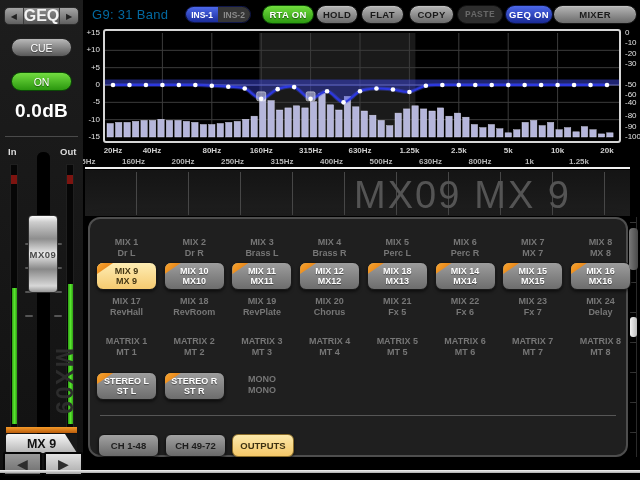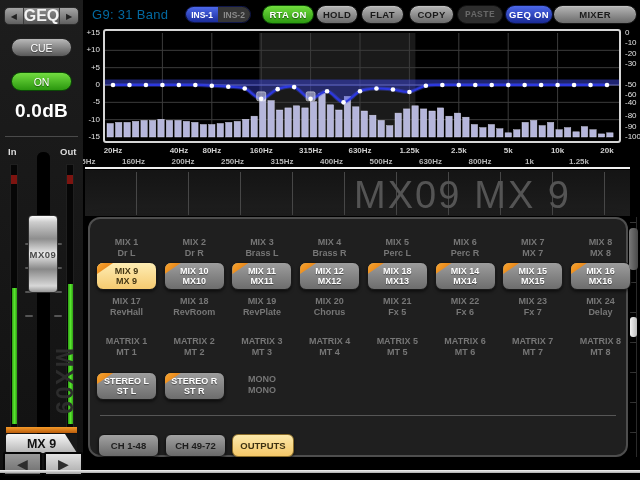--- a/index.html
+++ b/index.html
@@ -322,21 +322,21 @@
         <circle cx="419.6666666666667" cy="54" r="2.3" fill="#fff"></circle>
         <circle cx="436.1333333333333" cy="54" r="2.3" fill="#fff"></circle>
         <circle cx="452.6" cy="54" r="2.3" fill="#fff"></circle>
         <circle cx="469.06666666666666" cy="54" r="2.3" fill="#fff"></circle>
         <circle cx="485.53333333333336" cy="54" r="2.3" fill="#fff"></circle>
         <circle cx="502" cy="54" r="2.3" fill="#fff"></circle>
       </svg>
   </div>
   <div id="freq-row">
       <div class="freq-label" style="left: 113px;">20Hz</div>
-      <div class="freq-label" style="left: 179px;">40Hz</div>
+      <div class="freq-label" style="left: 152px;">40Hz</div>
       <div class="freq-label" style="left: 211.8px;">80Hz</div>
       <div class="freq-label" style="left: 261.2px;">160Hz</div>
       <div class="freq-label" style="left: 310.6px;">315Hz</div>
       <div class="freq-label" style="left: 360px;">630Hz</div>
       <div class="freq-label" style="left: 409.4px;">1.25k</div>
       <div class="freq-label" style="left: 458.8px;">2.5k</div>
       <div class="freq-label" style="left: 508.2px;">5k</div>
       <div class="freq-label" style="left: 557.6px;">10k</div>
       <div class="freq-label" style="left: 607px;">20k</div>
     </div>

